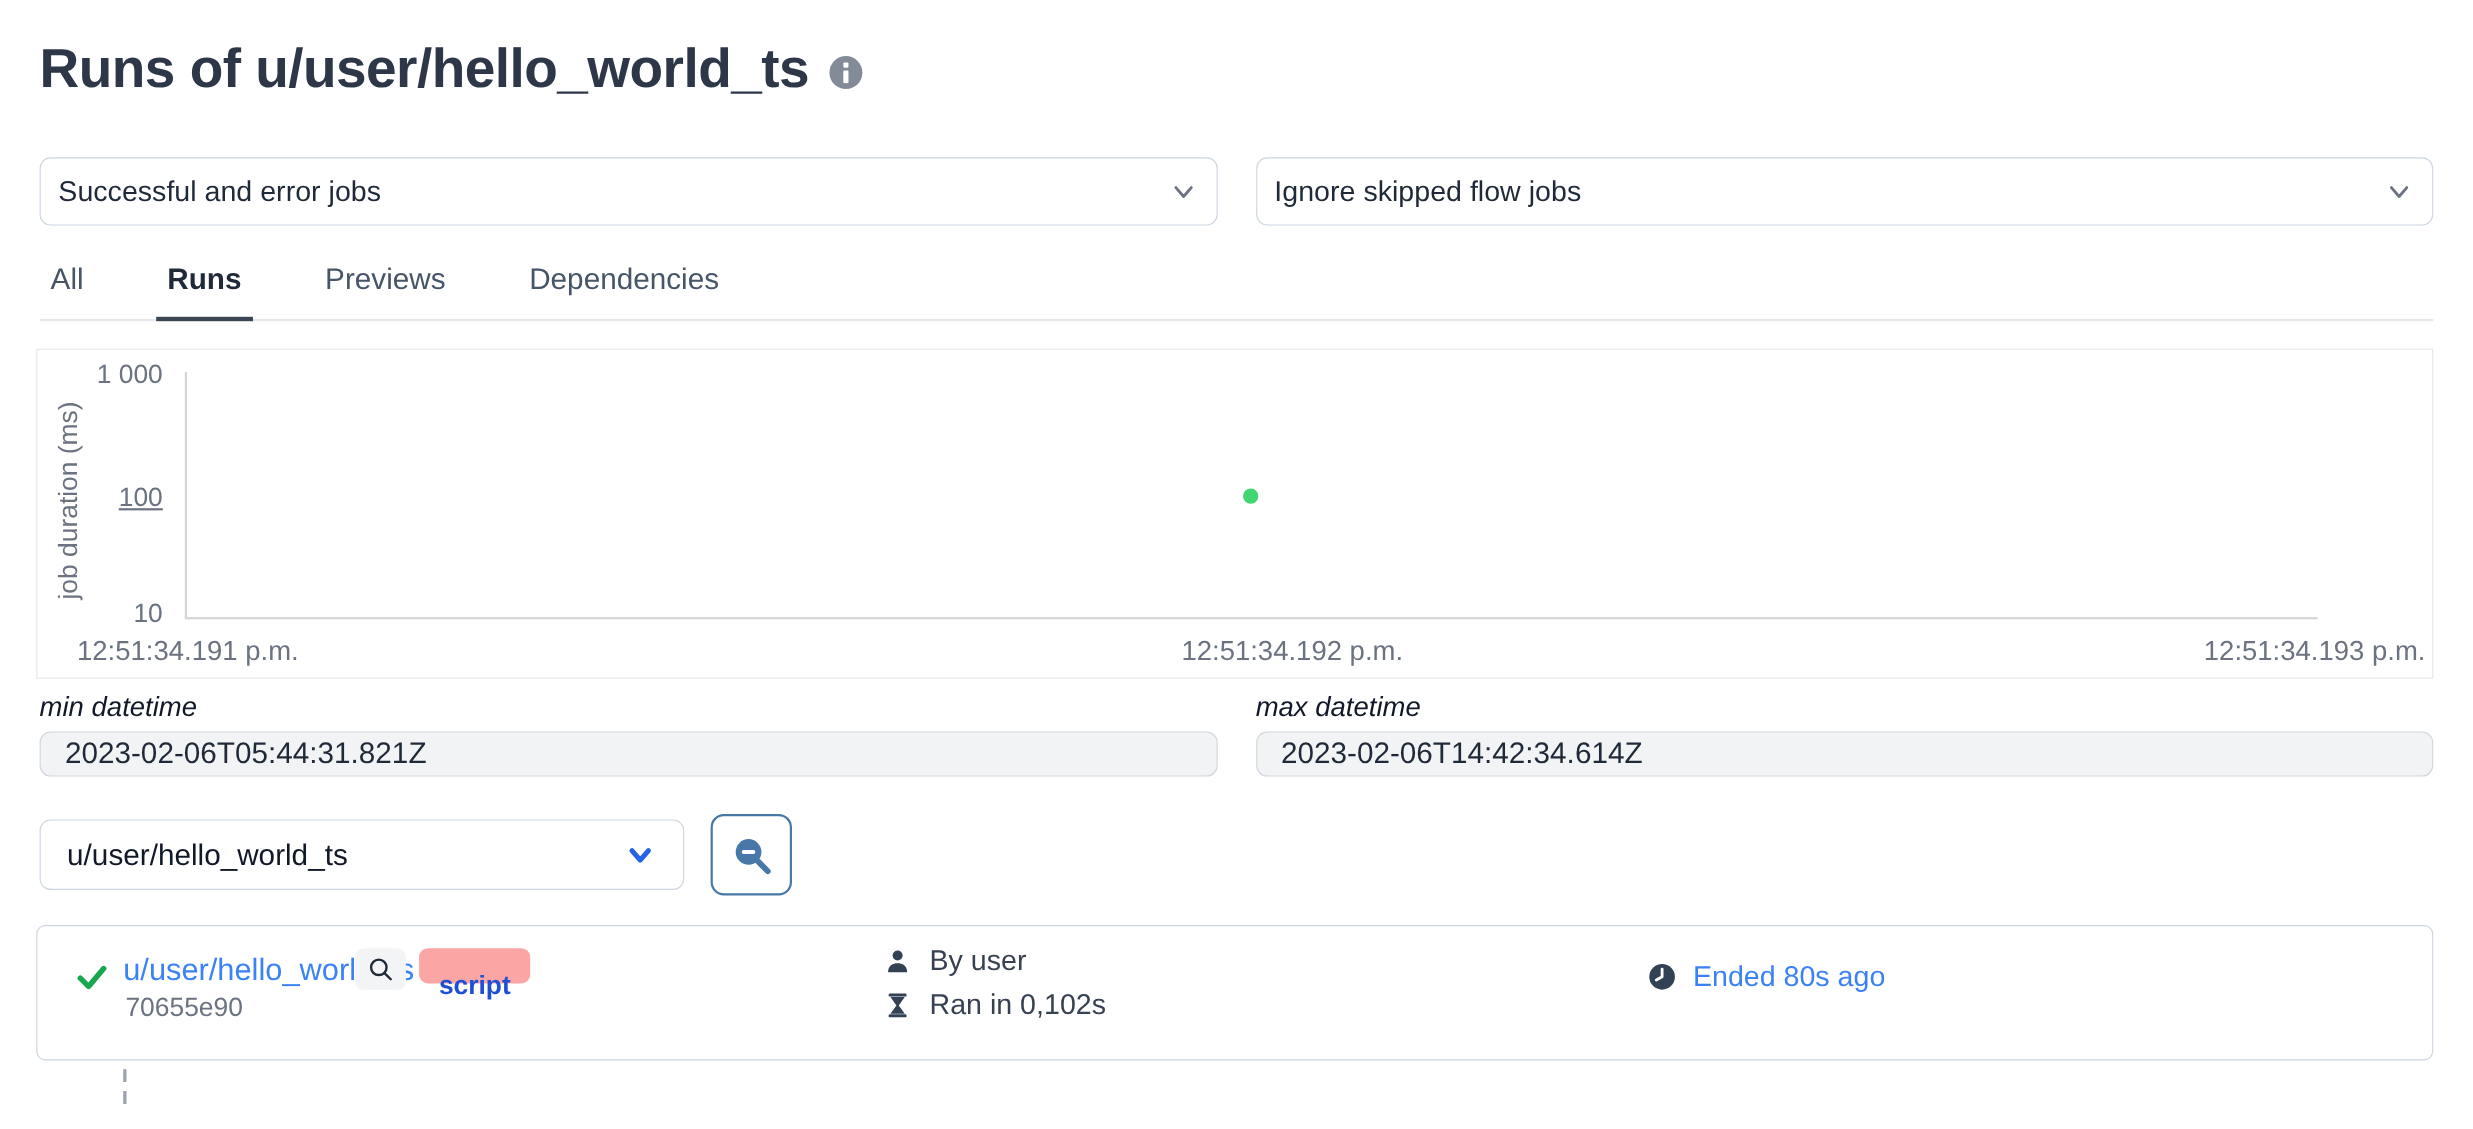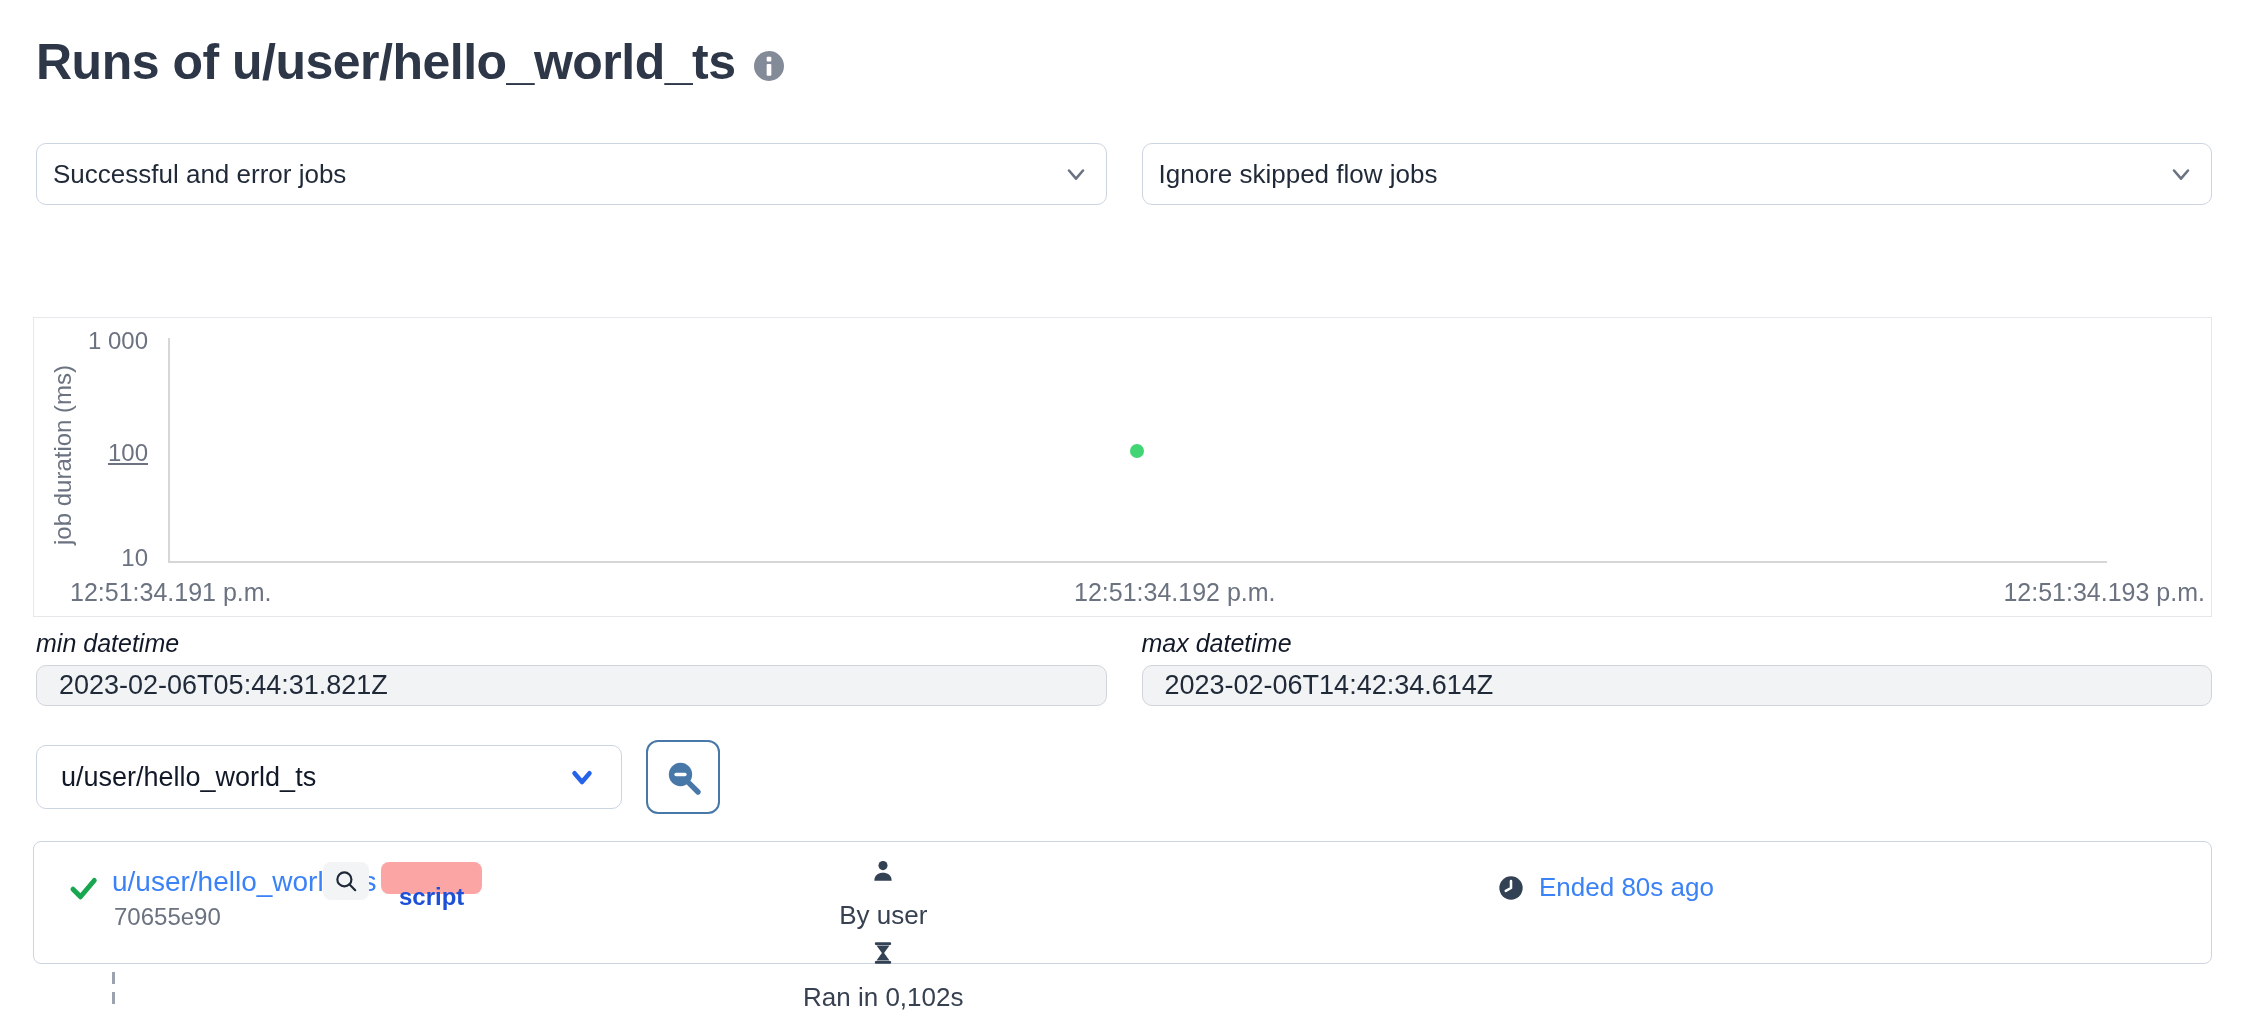--- a/index.html
+++ b/index.html
@@ -67,21 +67,21 @@
   .run-link { position: absolute; left: 78px; top: 24px; font-size: 28px; color: #3b82f6;
     font-weight: 500; text-decoration: none; cursor: pointer; }
   .run-id { position: absolute; left: 80px; top: 61px; font-size: 24px; color: #6b7280; }
   .run-zoom-chip { position: absolute; left: 289px; top: 20px; width: 46px; height: 38px;
     background: #f3f4f6; border-radius: 8px; display: flex; align-items: center; justify-content: center;
     cursor: pointer; }
   .run-badge { position: absolute; left: 347px; top: 20px; height: 20px; line-height: 38px;
     padding: 16px 18px; border-radius: 8px; background: #fca5a5; color: #1d4fd7;
     font-size: 24px; font-weight: 700; }
   .run-mid { position: absolute; left: 769px; top: 16px; display: flex; flex-direction: column; gap: 9px; }
-  .meta-row { display: flex; align-items: center; gap: 16px; font-size: 26px; color: #374151; flex-direction: column; }
+  .meta-row { display: flex; align-items: center; gap: 16px; font-size: 26px; color: #374151; }
   .run-right { position: absolute; left: 1463px; top: 30px; display: flex; align-items: center;
     gap: 14px; font-size: 26px; color: #3b82f6; }
 
   .cursor-dashes { position: absolute; left: 112px; top: 953px; width: 3px; height: 34px;
     background: repeating-linear-gradient(to bottom, #9ca3af 0 12px, transparent 12px 20px); }
 </style>
 </head>
 <body>
 
 <div id="app">
@@ -104,20 +104,26 @@
       </svg>
     </div>
     <div class="select-box">
       <span>Ignore skipped flow jobs</span>
       <svg class="chev" width="28" height="28" viewBox="0 0 24 24">
         <polyline points="6,9 12,16 18,9" fill="none" stroke="#6b7280" stroke-width="2.2" stroke-linecap="round" stroke-linejoin="round"></polyline>
       </svg>
     </div>
   </div>
 
+  <div class="tabs">
+    <div class="tab">All</div>
+    <div class="tab active">Runs</div>
+    <div class="tab">Previews</div>
+    <div class="tab">Dependencies</div>
+  </div>
 
   <div class="chart-box">
     <div class="y-axis-label">job duration (ms)</div>
     <div class="ytick t0">1 000</div>
     <div class="ytick t1">100</div>
     <div class="ytick t2">10</div>
     <div class="axis-y"></div>
     <div class="axis-x"></div>
     <div class="dot"></div>
     <div class="xtick x0">12:51:34.191 p.m.</div>

